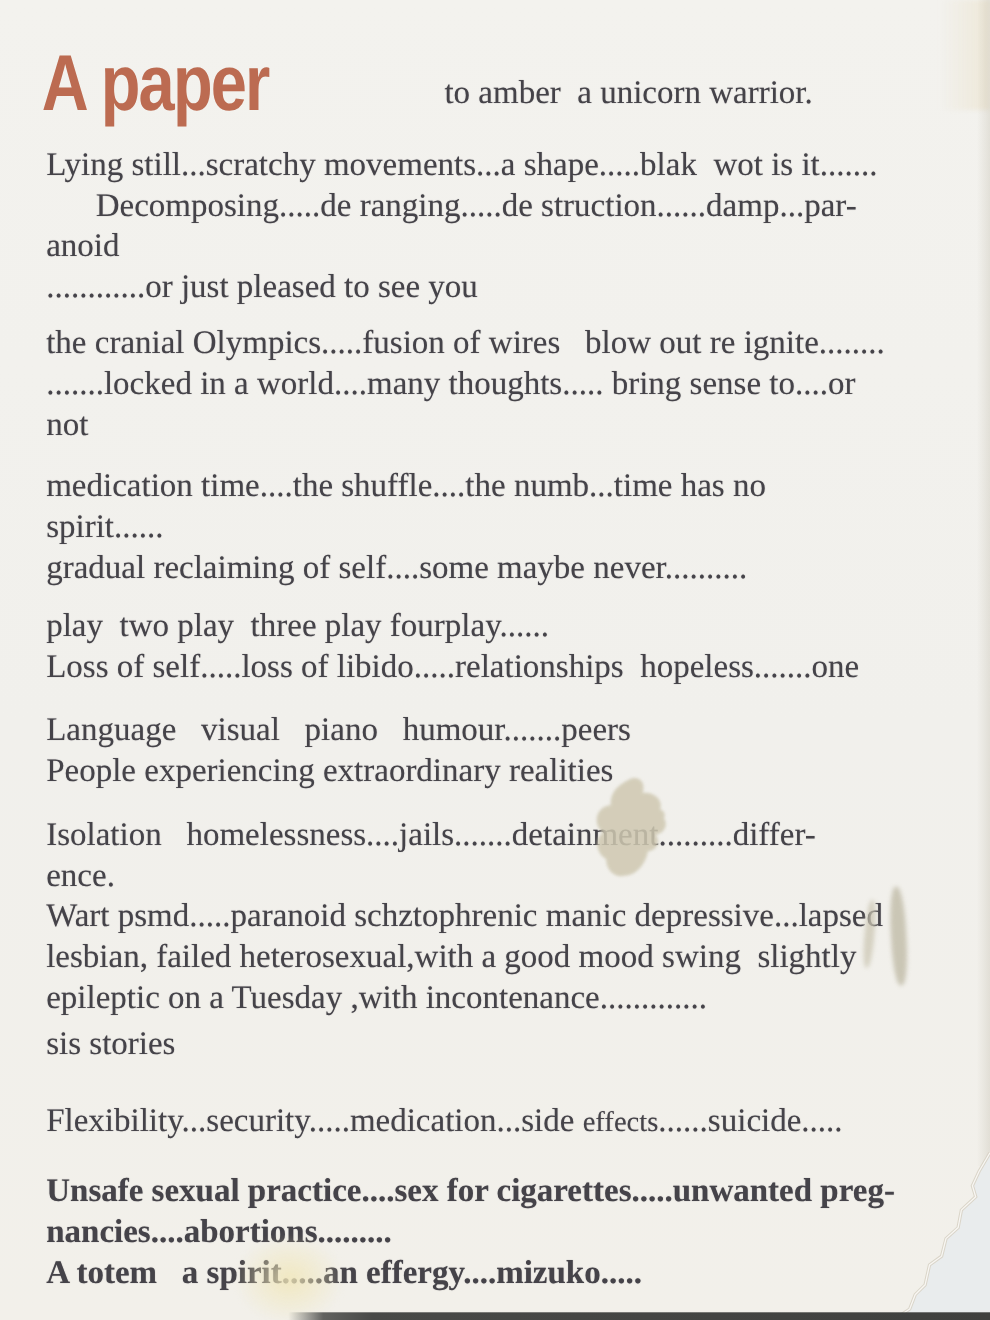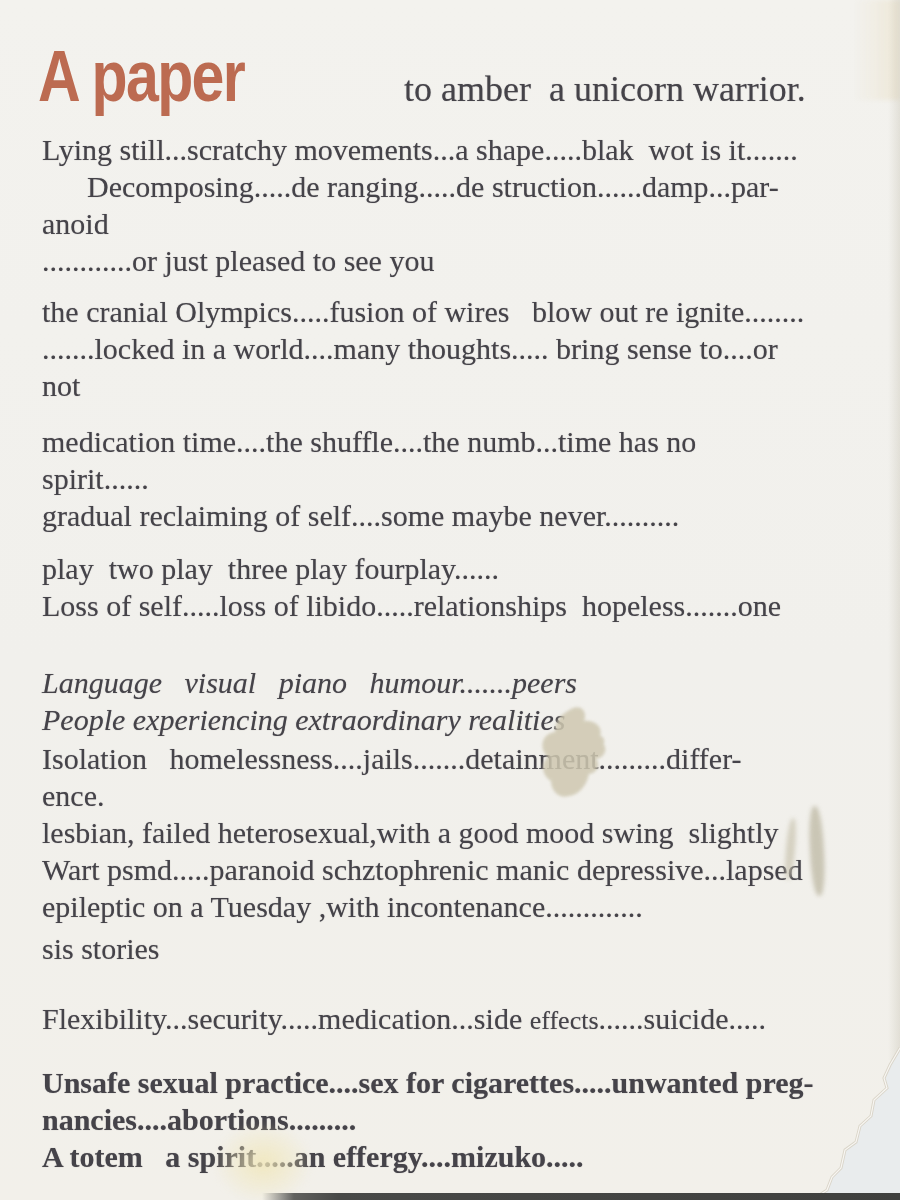--- a/index.html
+++ b/index.html
@@ -14,31 +14,31 @@
   .title{
     position:absolute;top:35px;left:38px;
     font-family:"Liberation Sans","DejaVu Sans",sans-serif;
     font-weight:bold;font-size:72px;letter-spacing:-2px;
     color:#bc6b51;
     transform:scale(0.82,1.0);transform-origin:left top;
     white-space:pre;
   }
   .dedication{
     position:absolute;top:68px;left:404px;
-    font-size:36px;white-space:pre;
+    font-size:30px;white-space:pre;
     text-shadow:0 0 1px rgba(70,68,75,.45);
   }
   
   .para{position:absolute;left:42px;right:16px;}
   .line{
     font-size:30px;line-height:37px;white-space:pre;
     text-shadow:0 0 1px rgba(70,68,75,.45);
   }
   .p1{top:131px;} .p2{top:293px;} .p3{top:423px;} .p4{top:550px;}
-  .p5{top:664px;font-style:italic;} .p6{top:740px;} .p7{top:930px;} .p8{top:1064px;font-weight:bold;}
+  .p5{top:645px;} .p6{top:740px;} .p7{top:930px;} .p8{top:1064px;font-weight:bold;}
   .flexline{top:1000px;}
   .big-word{font-size:26px;line-height:37px;}
   
   .stain-blob{position:absolute;left:527px;top:703px;width:92px;height:96px;filter:blur(1.5px);opacity:.85;}
   .streak{position:absolute;border-radius:45%;filter:blur(2px);}
   .streak-a{left:786px;top:818px;width:9px;height:62px;background:#ccc7b4;opacity:.75;transform:rotate(5deg);}
   .streak-b{left:810px;top:806px;width:14px;height:90px;background:#c1bca8;opacity:.8;transform:rotate(-3deg);}
   .stain-yellow{
     position:absolute;left:213px;top:1122px;width:100px;height:82px;
     background:radial-gradient(ellipse at center,rgba(240,230,185,.85),rgba(240,230,185,0) 70%);
@@ -93,22 +93,22 @@
   </div>
 
   <div class="para p5">
     <div class="line">Language   visual   piano   humour.......peers</div>
     <div class="line">People experiencing extraordinary realities</div>
   </div>
 
   <div class="para p6">
     <div class="line">Isolation   homelessness....jails.......detainment.........differ-</div>
     <div class="line">ence.</div>
+    <div class="line">Wart psmd.....paranoid schztophrenic manic depressive...lapsed</div>
     <div class="line">lesbian, failed heterosexual,with a good mood swing  slightly</div>
-    <div class="line">Wart psmd.....paranoid schztophrenic manic depressive...lapsed</div>
     <div class="line">epileptic on a Tuesday ,with incontenance.............</div>
   </div>
 
   <div class="para p7">
     <div class="line">sis stories</div>
   </div>
 
   <div class="para flexline">
     <div class="line"><span>Flexibility...security.....medication...side </span><span class="big-word">effects</span><span>......suicide.....</span></div>
   </div>

